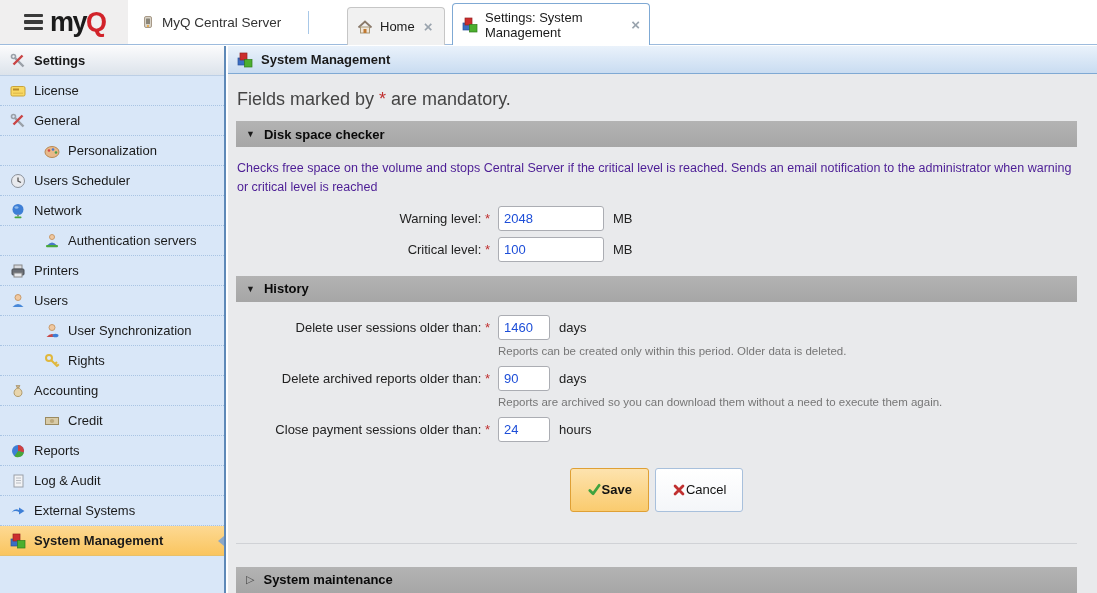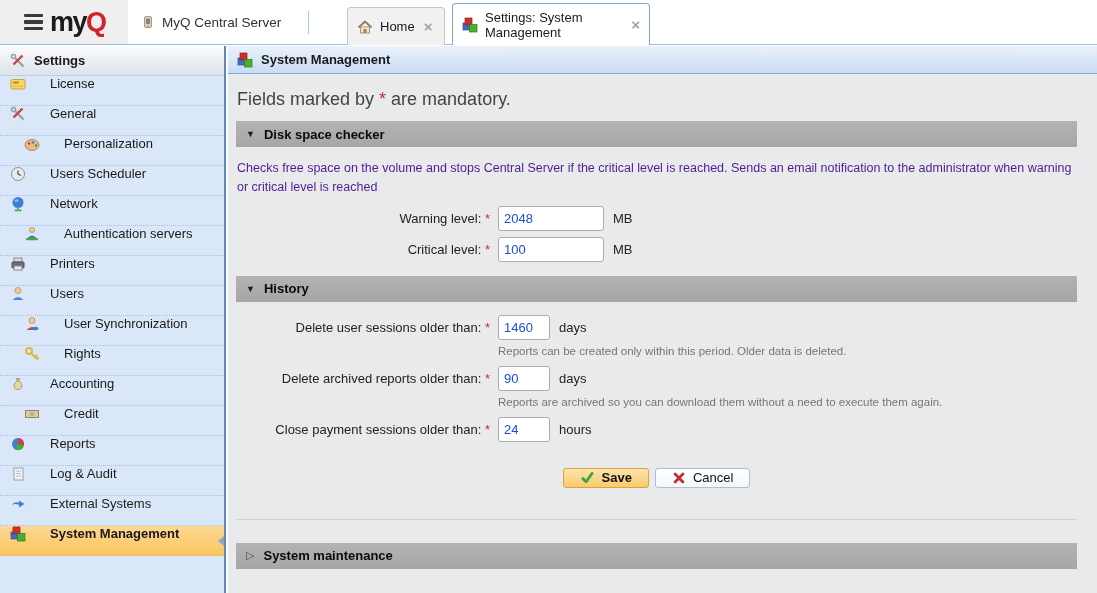--- a/index.html
+++ b/index.html
@@ -26,23 +26,23 @@
   .tab-active { left:452px; top:3px; height:42px; width:198px; background:#fff; border:1px solid #7fa9d4; border-bottom:none; }
   .tab-close { color:#9aa4ae; font-size:15px; font-weight:bold; margin-left:2px; cursor:pointer; }
   .icon { display:inline-flex; align-items:center; justify-content:center; }
   .icon svg { display:block; }
 
   
   .sidebar { position:absolute; left:0; top:46px; width:226px; height:547px; background:#d9e7f8;
     border-right:2px solid #5e89b8; }
   .sb-header { height:30px; display:flex; align-items:center; gap:8px; padding-left:10px;
     background:linear-gradient(#fbfbfc,#dce3eb); border-bottom:1px solid #bccfe6; font-weight:bold; }
-  .sb-item { position:relative; height:30px; display:flex; align-items:flex-start; gap:24px; padding-left:10px;
+  .sb-item { position:relative; height:30px; display:flex; align-items:center; gap:8px; padding-left:10px;
     border-bottom:1px dotted #a8c4e4; cursor:pointer; }
-  .sb-item.indent { padding-left:24px; }
+  .sb-item.indent { padding-left:44px; }
   .sb-item.selected { background:linear-gradient(#fdd993,#fac55f); font-weight:bold; border-bottom:1px solid #e8c06a; }
   .sb-item.selected::after { content:""; position:absolute; right:0; top:50%; margin-top:-5px;
     border-top:5px solid transparent; border-bottom:5px solid transparent; border-right:6px solid #8ca8c8; }
 
   
   .main { position:absolute; left:228px; top:46px; width:869px; height:547px; background:#e9eaec; }
   .main-header { height:28px; display:flex; align-items:center; gap:8px; padding-left:9px;
     background:linear-gradient(#eaf2fb,#c9dcf1); border-bottom:1px solid #7fa9d4; font-weight:bold; }
   .content { padding:0 20px 0 8px; }
   .note { margin:15px 0 11px 1px; font-size:18px; color:#444; }
@@ -58,21 +58,21 @@
   .f-label { width:254px; text-align:right; margin-right:8px; color:#222; }
   .f-input { height:25px; border:1px solid #abadb3; border-radius:3px; padding:0 5px; font-size:13px;
     font-family:inherit; color:#1d4ed8; background:#fff; }
   .w-mb { width:106px; }
   .w-sm { width:52px; }
   .f-unit { margin-left:9px; color:#222; }
   .help-row { margin:5px 0 9px 262px; font-size:11.5px; color:#767676; }
 
   .hist-bar { margin-top:14px; }
   .btn-row { margin-top:26px; display:flex; justify-content:center; gap:6px; }
-  button { display:inline-flex; align-items:center; gap:7px; height:20px; padding:0 16px;
+  button { display:inline-flex; align-items:center; height:44px; padding:0 16px;
     font-family:inherit; font-size:13px; border-radius:3px; cursor:pointer; }
   .btn-save { background:linear-gradient(#fde3ae,#facb6e); border:1px solid #dfa035; font-weight:bold; color:#111; }
   .btn-cancel { background:linear-gradient(#ffffff,#f4f6f9); border:1px solid #a8c0dc; color:#111; }
 
   .divider { margin-top:31px; border-top:1px solid #d0d2d6; }
   .maint-bar { margin-top:23px; }
 </style>
 </head>
 <body>
 

